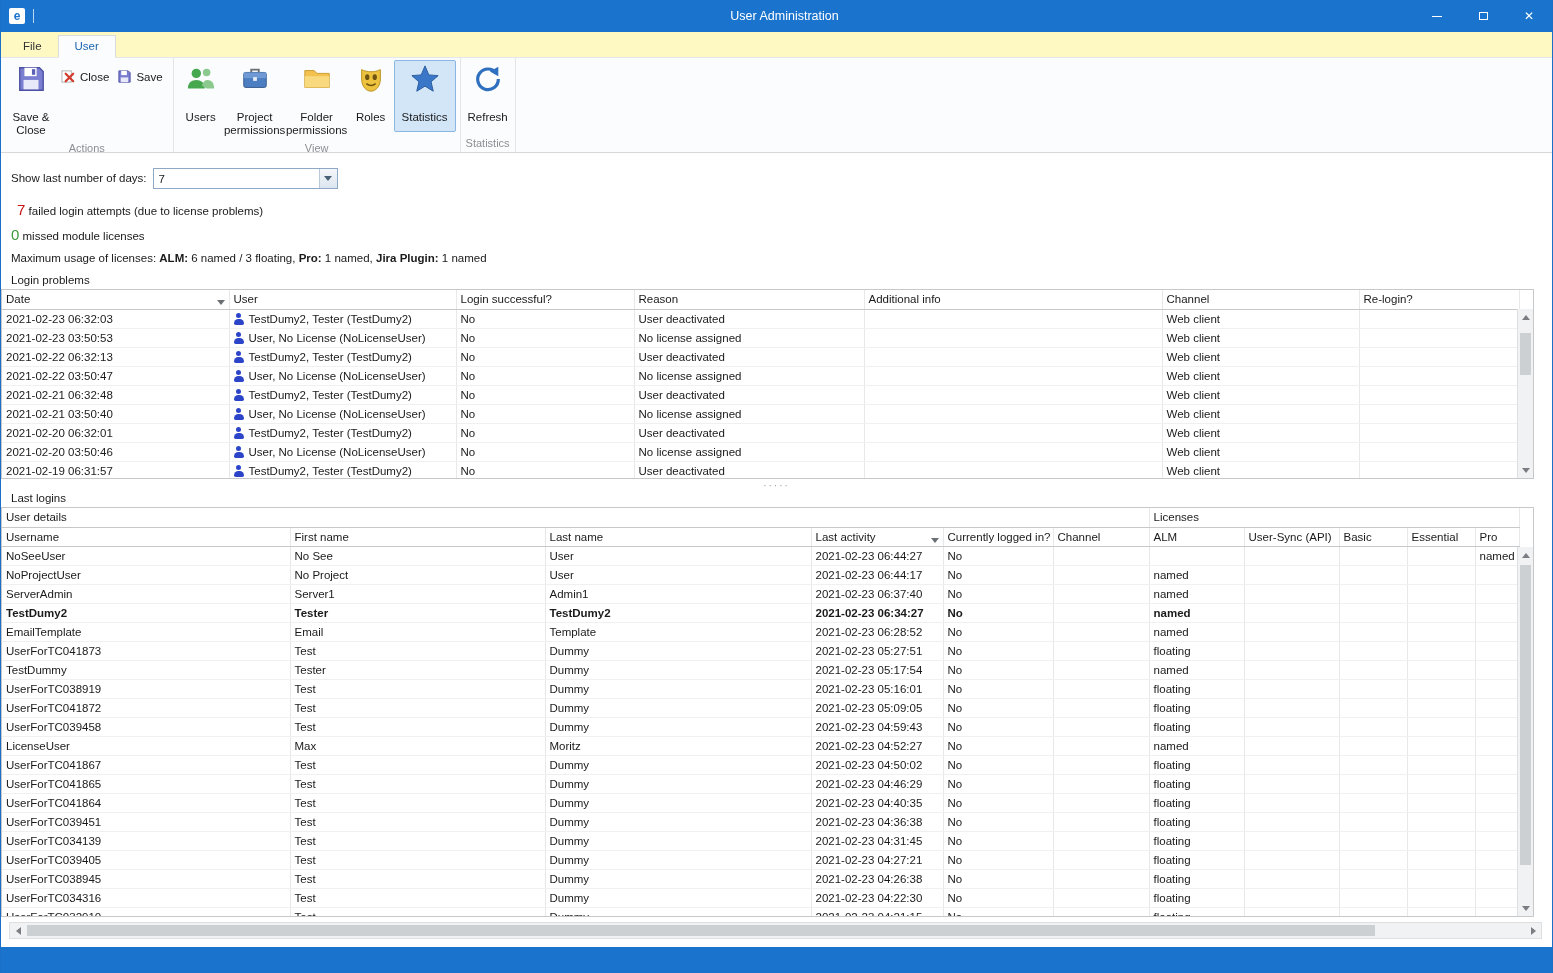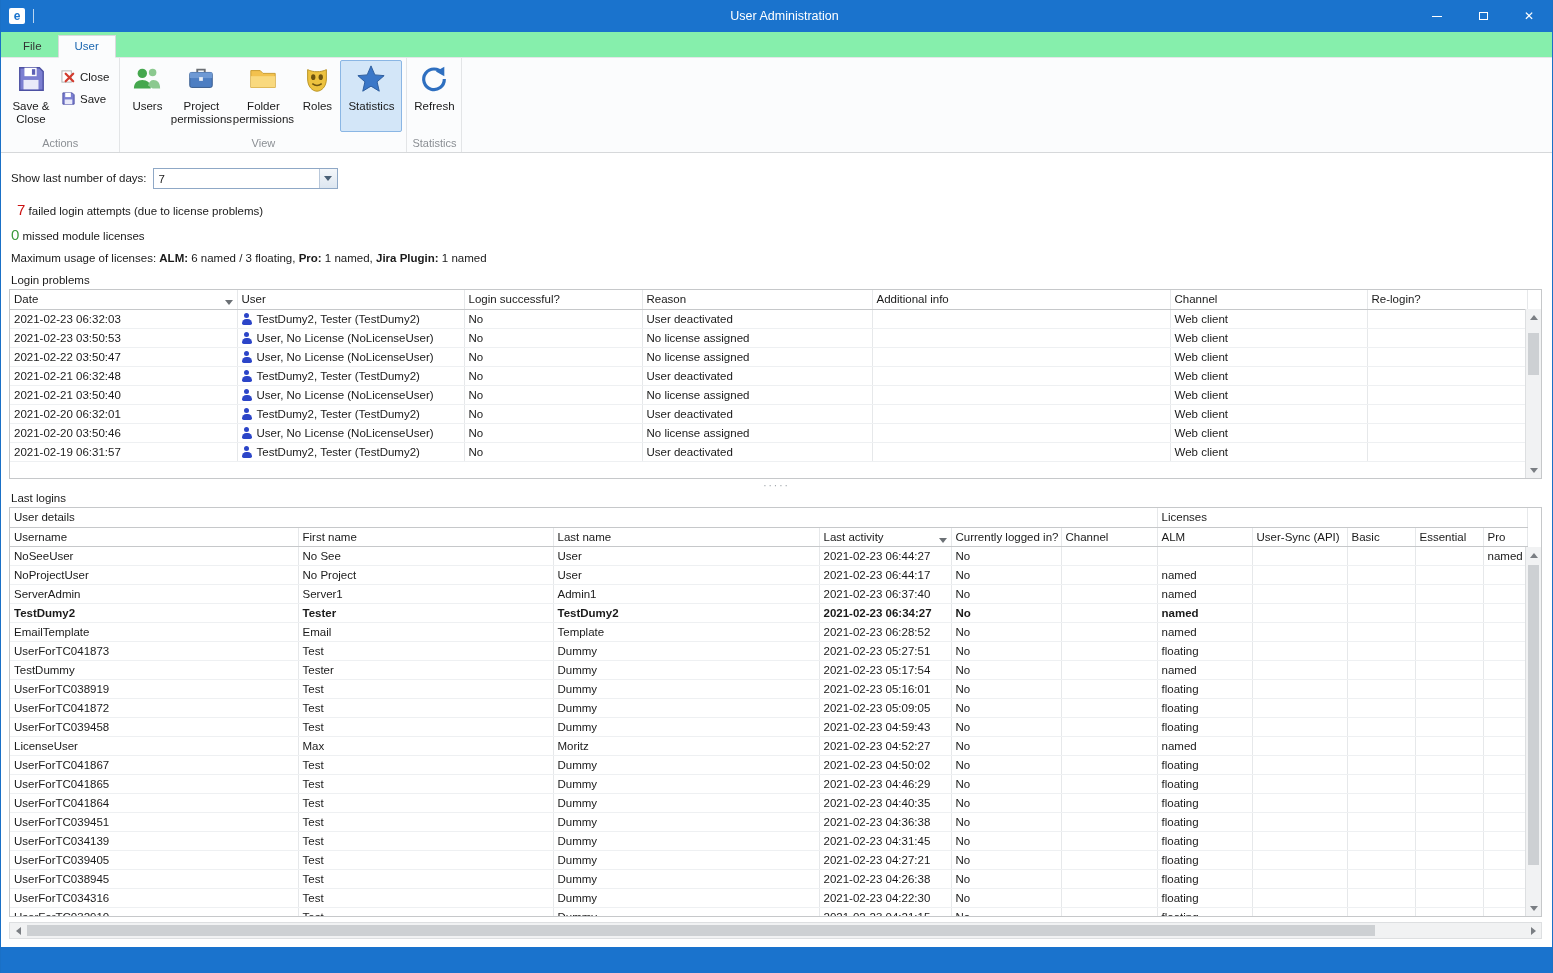--- a/index.html
+++ b/index.html
@@ -11,33 +11,33 @@
   .titlebar { height:32px; background:#1a73cd; color:#fff; position:relative; display:flex; align-items:center; flex:0 0 auto; }
   .app-icon { width:16px; height:16px; margin-left:8px; background:#fff; color:#1a73cd; font-weight:bold; font-size:12px; line-height:16px; text-align:center; border-radius:2px; }
   .qat-sep { width:1px; height:14px; background:rgba(255,255,255,.7); margin-left:8px; }
   .title-text { position:absolute; left:16px; right:0; text-align:center; font-size:12.5px; color:#fff; }
   .win-controls { margin-left:auto; display:flex; height:100%; }
   .win-btn { width:46px; height:100%; display:flex; align-items:center; justify-content:center; color:#fff; font-size:12px; }
   .icon-min { width:10px; height:1px; background:#fff; display:inline-block; }
   .icon-max { width:9px; height:8px; border:1px solid #fff; display:inline-block; }
 
   
-  .tabrow { height:26px; background:#86efac; display:flex; align-items:flex-end; padding-left:6px; flex:0 0 auto; border-bottom:1px solid #e4e6e8; }
+  .tabrow { height:26px; background:#fef9c3; display:flex; align-items:flex-end; padding-left:6px; flex:0 0 auto; border-bottom:1px solid #e4e6e8; }
   .rtab { padding:4px 16px 5px; font-size:11.5px; color:#333; }
   .rtab.selected { background:#fbfcfd; color:#1b66b0; border:1px solid #d9dbdd; border-bottom:1px solid #fbfcfd; margin-bottom:-1px; }
 
   
   .ribbon { height:95px; background:#fbfcfd; border-bottom:1px solid #d6d8da; display:flex; flex:0 0 auto; }
   .rgroup { display:flex; flex-direction:column; border-right:1px solid #e3e5e7; padding:2px 4px 0; }
   .rgroup-body { flex:1; display:flex; align-items:flex-start; }
   .rgroup-label { height:16px; line-height:14px; text-align:center; color:#8b8f94; font-size:11px; }
-  .bigbtn { width:52px; min-height:72px; display:flex; flex-direction:column; align-items:center; padding:3px 2px; text-align:center; line-height:13px; border:1px solid transparent; border-radius:2px; }
+  .bigbtn { width:52px; min-height:72px; display:flex; flex-direction:column; align-items:center; padding:3px 2px; text-align:center; line-height:13px; border:1px solid transparent; border-radius:2px;gap:11px; }
   .bigbtn svg { width:30px; height:30px; margin-bottom:3px; flex:0 0 auto; }
   .bigbtn.selected { background:#d3e6f8; border-color:#8ab6e4; }
-  .smallcol { display:flex; flex-direction:column; justify-content:flex-start; margin-left:2px; padding-top:6px; }
+  .smallcol { display:flex; flex-direction:row; justify-content:flex-start; margin-left:2px; padding-top:6px; }
   .smallbtn { display:flex; align-items:center; height:22px; padding:0 6px 0 2px; border-radius:2px; }
   .smallbtn svg { width:15px; height:15px; margin-right:4px; }
   .viewbtn { width:62px; }
   .viewbtn.narrow { width:46px; }
 
   
   .content { flex:1 1 auto; background:#fff; position:relative; overflow:hidden; }
   .filter-row { margin:14px 0 0 10px; height:22px; display:flex; align-items:center; }
   .combo { width:185px; height:21px; border:1px solid #8fa8c6; margin-left:6px; display:flex; background:#fff; }
   .combo-value { flex:1; padding:2px 5px; line-height:16px; }
@@ -46,21 +46,21 @@
 
   .line-failed { margin:12px 0 0 16px; }
   .line-missed { margin:8px 0 0 10px; }
   .big-red { color:#cc1111; font-size:15px; }
   .big-green { color:#3c9a3c; font-size:15px; }
   .line-usage { margin:9px 0 0 10px; }
   .bold { font-weight:bold;margin-top:24px; }
   .section-label { margin:10px 0 3px 10px; }
 
   
-  .grid-wrap { margin-left:8px; width:1533px; position:relative; border:1px solid #c6c8ca; background:#fff; }
+  .grid-wrap { width:1533px; position:relative; border:1px solid #c6c8ca; background:#fff; }
   table.grid { border-collapse:collapse; table-layout:fixed; width:1517px; }
   table.grid th, table.grid td { font-weight:normal; text-align:left; height:19px; padding:0 4px; white-space:nowrap; overflow:hidden; border-right:1px solid #e6e8ea; font-size:11.5px; }
   table.grid thead th { border-bottom:1px solid #c6c8ca; background:#fff; }
   table.grid tbody td { border-bottom:1px solid #eef0f2; }
   table.grid tr.bold-row td { font-weight:bold; }
   .sort-desc { width:0; height:0; border-left:4px solid transparent; border-right:4px solid transparent; border-top:5px solid #6b7075; display:inline-block; float:right; margin-top:7px; }
   .group-hdr th { border-bottom:1px solid #c6c8ca; }
   .person-icon { display:inline-block; width:10px; height:12px; position:relative; margin-right:5px; vertical-align:-2px; }
   .person-icon::before { content:''; position:absolute; top:0; left:2.5px; width:5px; height:5px; border-radius:50%; background:#2c45c8; }
   .person-icon::after { content:''; position:absolute; bottom:0; left:0; width:10px; height:6px; border-radius:5px 5px 2px 2px; background:#2c45c8; }
@@ -281,20 +281,29 @@
               <td>User deactivated</td>
               <td></td>
               <td>Web client</td>
               <td></td>
             </tr>
             <tr>
               <td>2021-02-23 03:50:53</td>
               <td><span class="person-icon"></span><span>User, No License (NoLicenseUser)</span></td>
               <td>No</td>
               <td>No license assigned</td>
+              <td></td>
+              <td>Web client</td>
+              <td></td>
+            </tr>
+            <tr>
+              <td>2021-02-22 06:32:13</td>
+              <td><span class="person-icon"></span><span>TestDumy2, Tester (TestDumy2)</span></td>
+              <td>No</td>
+              <td>User deactivated</td>
               <td></td>
               <td>Web client</td>
               <td></td>
             </tr>
             <tr>
               <td>2021-02-22 03:50:47</td>
               <td><span class="person-icon"></span><span>User, No License (NoLicenseUser)</span></td>
               <td>No</td>
               <td>No license assigned</td>
               <td></td>

